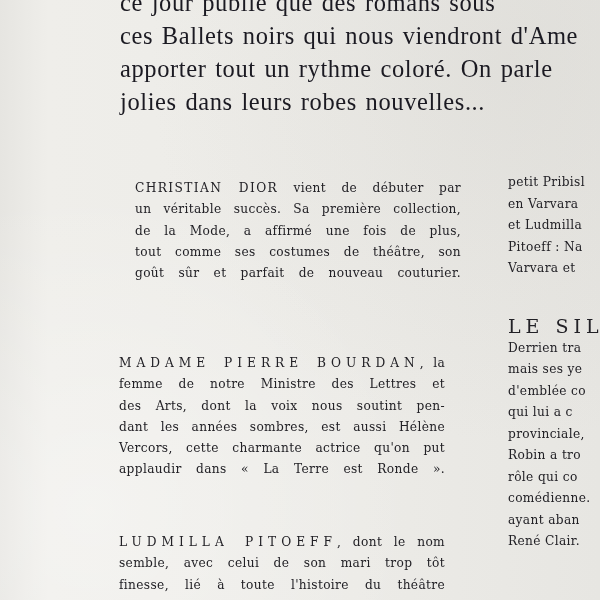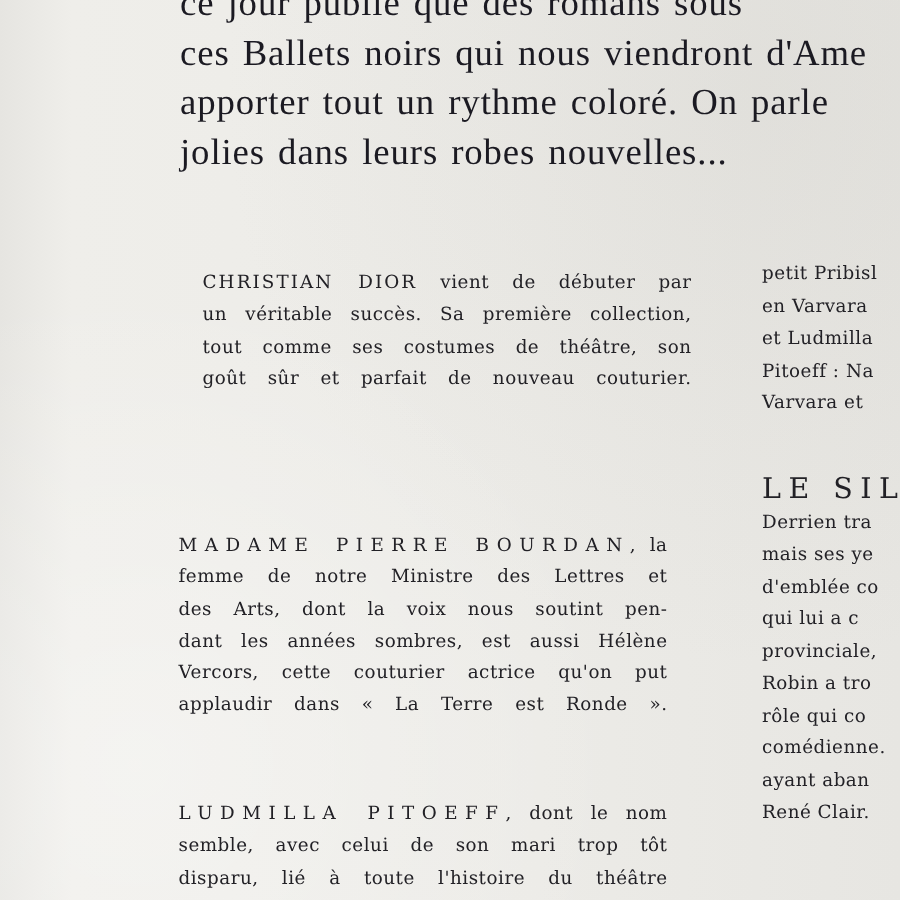--- a/index.html
+++ b/index.html
@@ -99,37 +99,38 @@
   <div>ces Ballets noirs qui nous viendront d'Ame</div>
   <div>apporter tout un rythme coloré. On parle</div>
   <div>jolies dans leurs robes nouvelles...</div>
 </div>
 
 <div class="col col-left">
 
   <div class="para p1">
     <span class="line"><span class="name">CHRISTIAN DIOR</span><span> vient de débuter par</span></span>
     <span class="line">un véritable succès. Sa première collection,</span>
+    <span class="line">de la Mode, a affirmé une fois de plus,</span>
     <span class="line">tout comme ses costumes de théâtre, son</span>
     <span class="line">goût sûr et parfait de nouveau couturier.</span>
   </div>
 
   <div class="para p2">
     <span class="line"><span class="name wide">MADAME PIERRE BOURDAN</span><span>, la</span></span>
     <span class="line">femme de notre Ministre des Lettres et</span>
     <span class="line">des Arts, dont la voix nous soutint pen-</span>
     <span class="line">dant les années sombres, est aussi Hélène</span>
-    <span class="line">Vercors, cette couturier actrice qu'on put</span>
+    <span class="line">Vercors, cette charmante actrice qu'on put</span>
     <span class="line">applaudir dans « La Terre est Ronde ».</span>
   </div>
 
   <div class="para p3">
     <span class="line"><span class="name wide">LUDMILLA PITOEFF</span><span>, dont le nom</span></span>
     <span class="line">semble, avec celui de son mari trop tôt</span>
-    <span class="line">disparu, lié à toute l'histoire du théâtre</span>
+    <span class="line">finesse, lié à toute l'histoire du théâtre</span>
   </div>
 </div>
 
 <div class="col col-right">
   <div class="r1">
     <span class="line">petit Pribisl</span>
     <span class="line">en Varvara</span>
     <span class="line">et Ludmilla</span>
     <span class="line">Pitoeff : Na</span>
     <span class="line">Varvara et</span>

